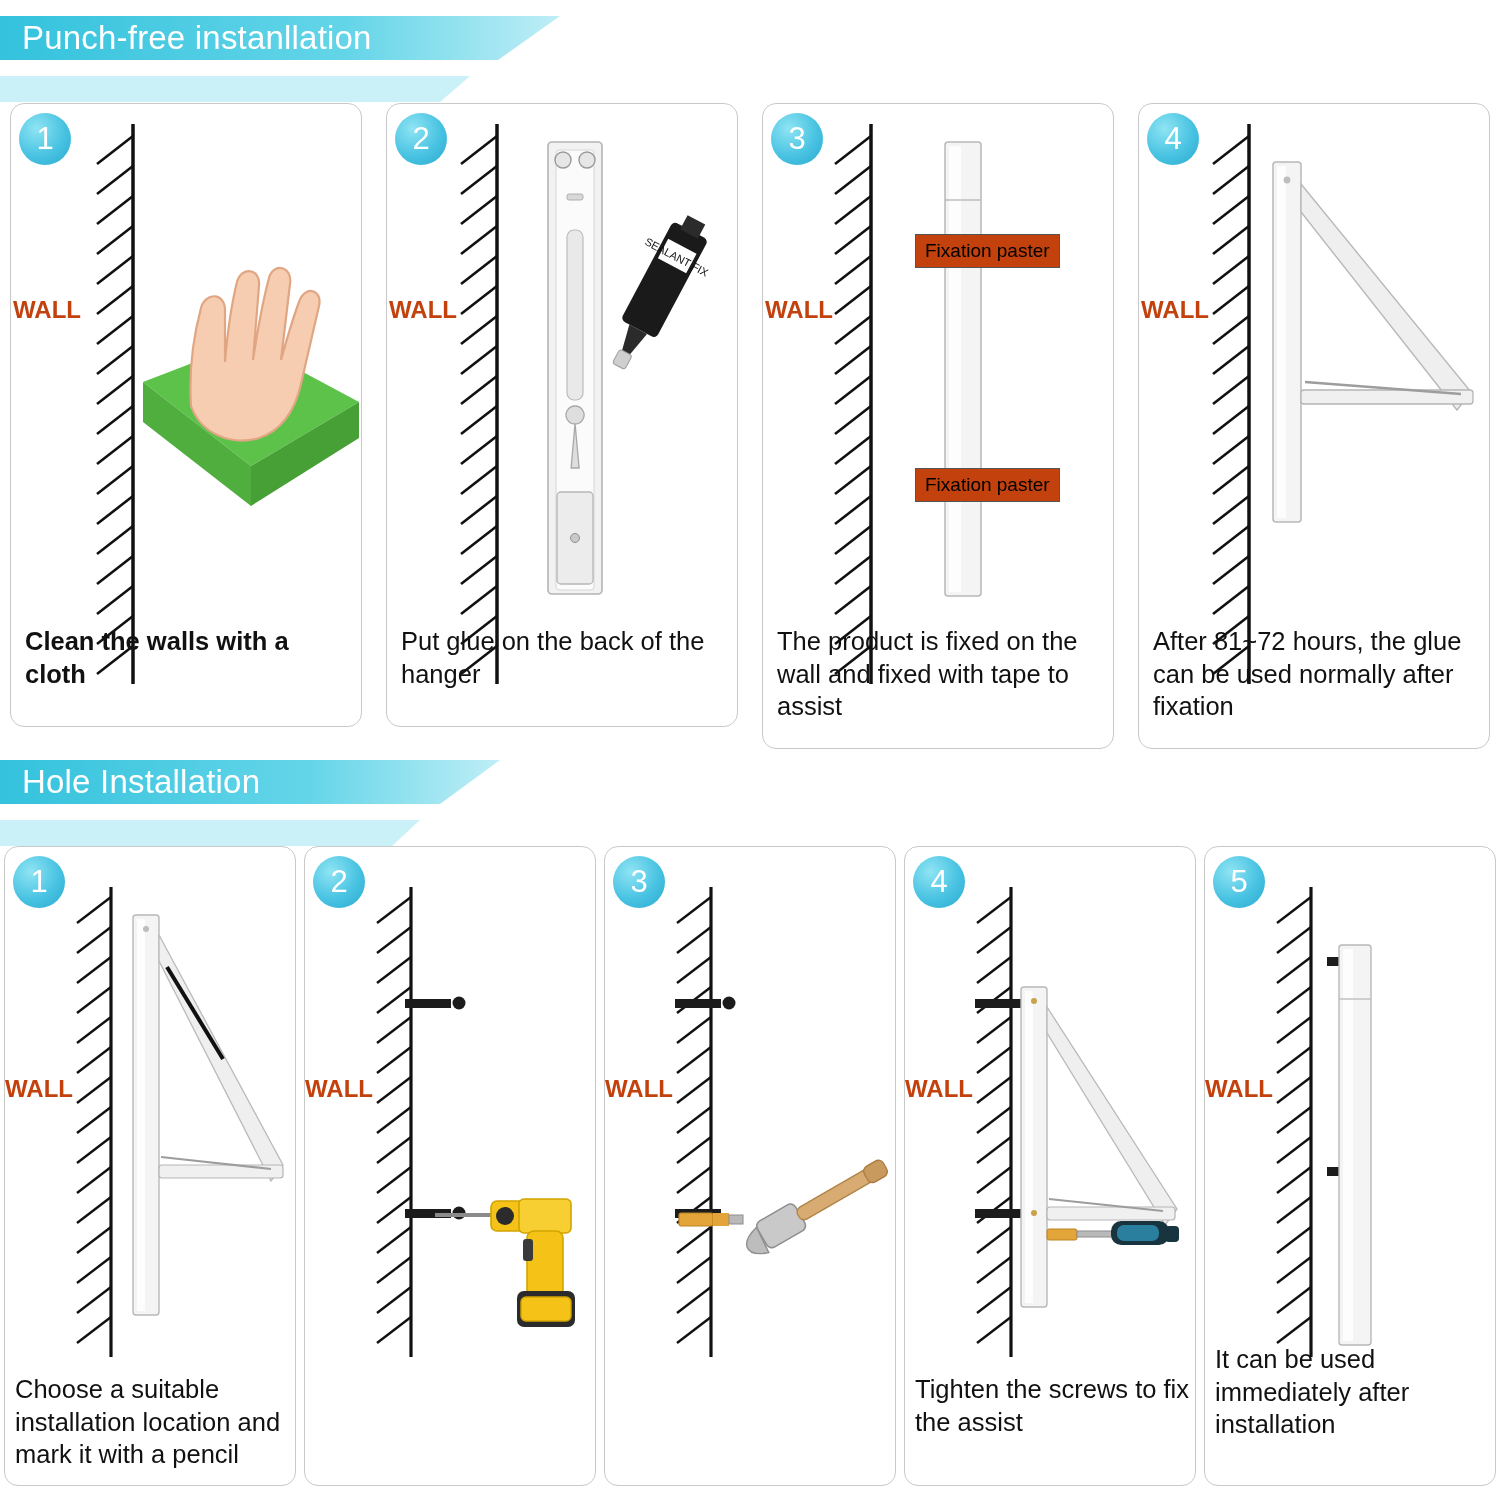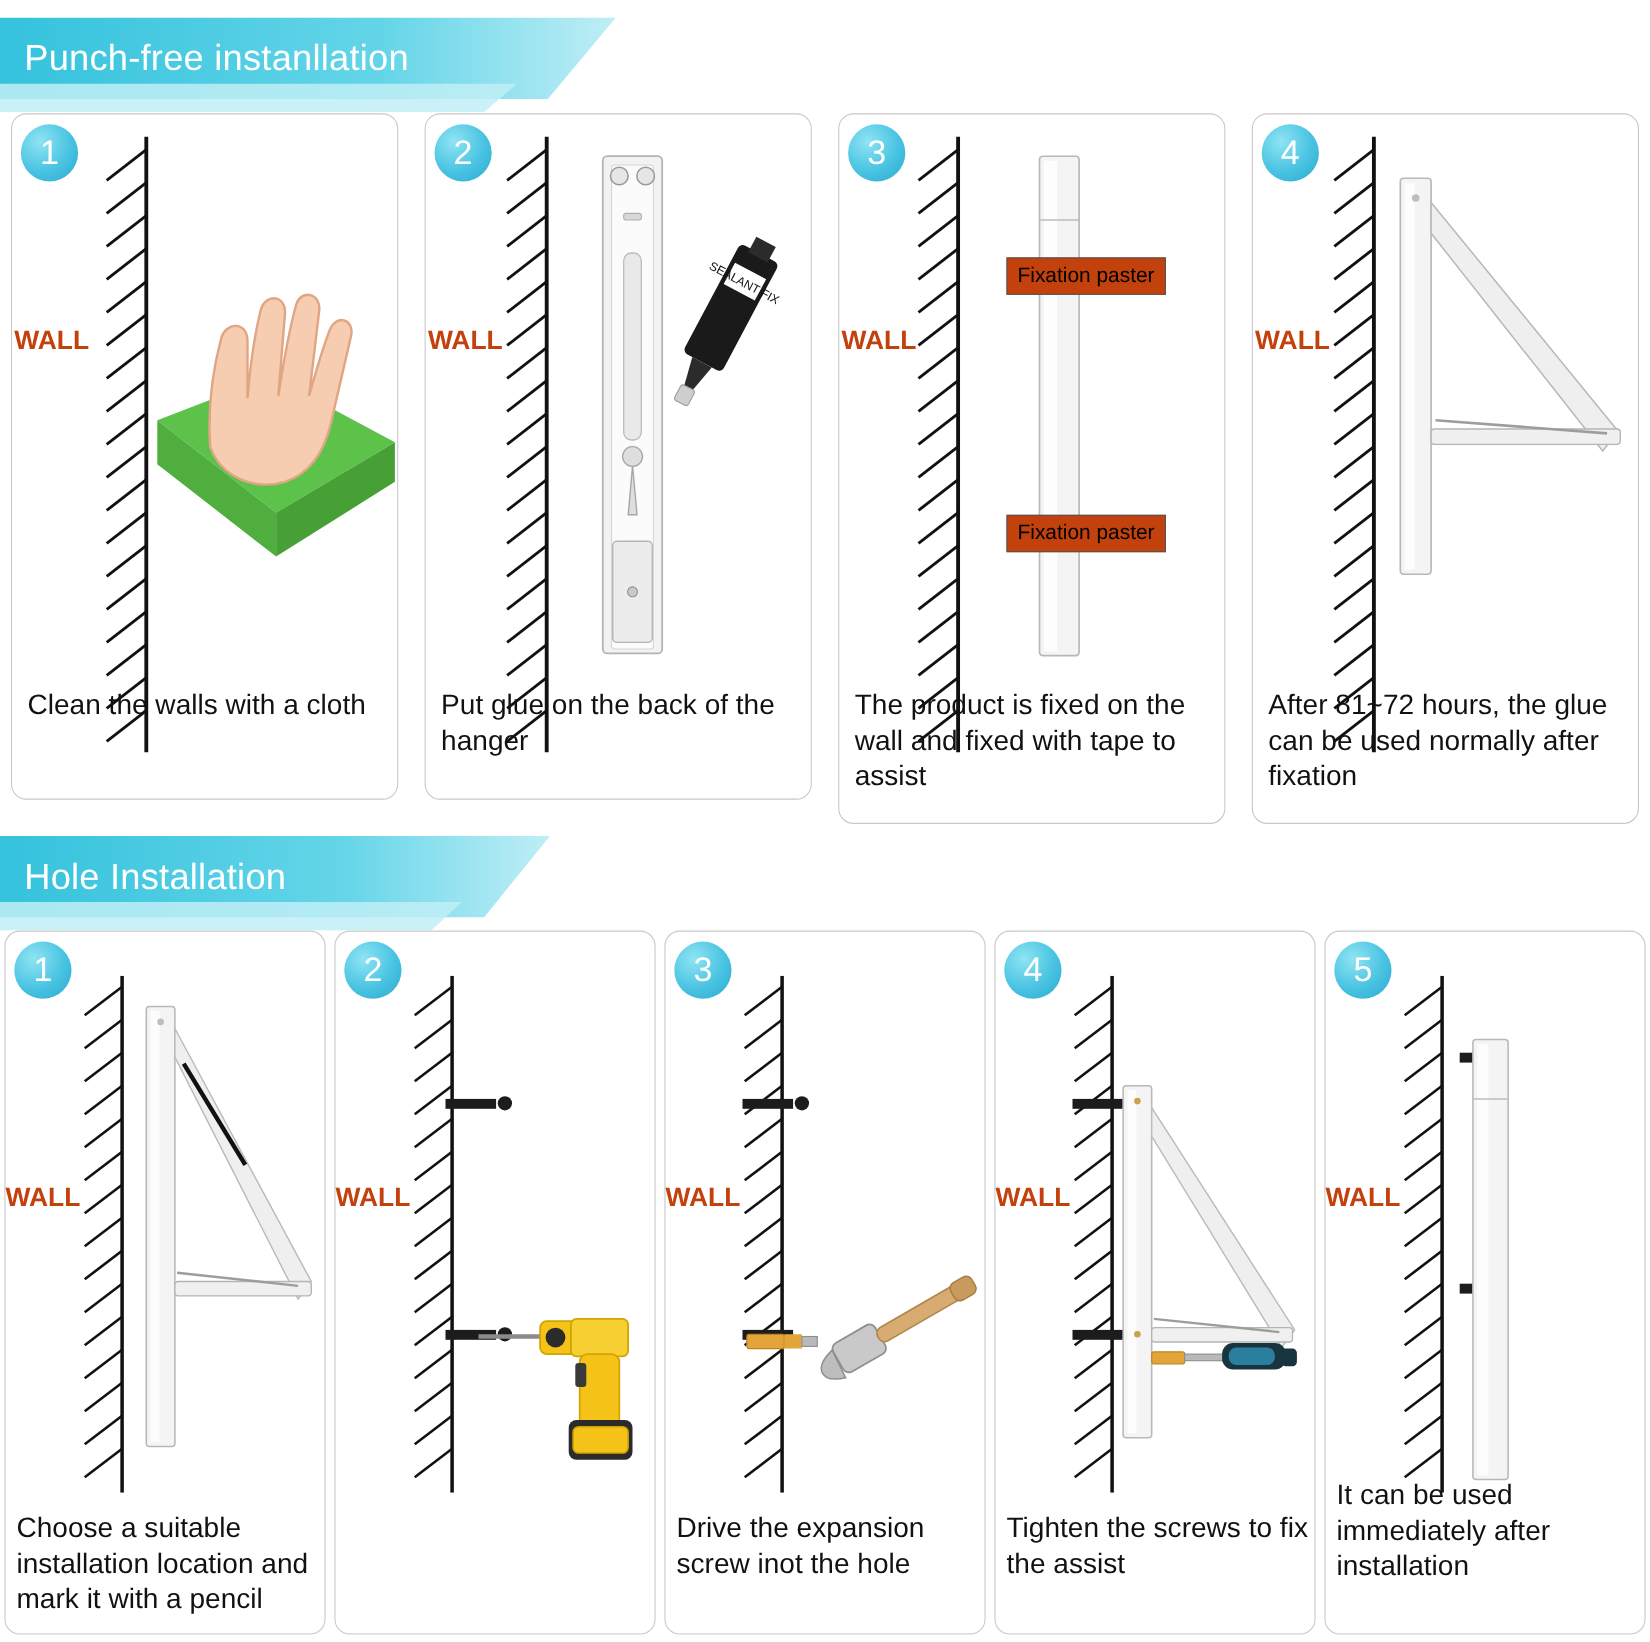--- a/index.html
+++ b/index.html
@@ -13,21 +13,21 @@
     width: 1500px;
     height: 1493px;
     background: #ffffff;
     overflow: hidden;
   }
 
   
   .banner {
     position: absolute;
     left: 0;
-    height: 74px;
+    height: 44px;
     display: flex;
     align-items: center;
     color: #ffffff;
     font-size: 33px;
     padding-left: 22px;
     letter-spacing: .2px;
   }
   .banner .bannerbg {
     position: absolute;
     left: 0; top: 0; height: 100%;
@@ -136,21 +136,21 @@
       <polygon points="12,148 116,108 228,168 120,232" fill="#5cc24a"></polygon>
       <polygon points="12,148 120,232 120,272 12,188" fill="#4fae3d"></polygon>
       <polygon points="120,232 228,168 228,204 120,272" fill="#46a036"></polygon>
       <path d="M60,172 C58,140 62,104 70,74 C74,58 94,58 94,76 L94,128
                C96,104 100,72 106,48 C110,32 130,34 128,52 L122,126
                C126,100 132,66 138,44 C142,28 162,32 159,50 L150,126
                C155,108 162,84 168,68 C174,50 192,56 188,72
                L170,150 C164,176 152,196 128,204 C100,212 70,200 60,172 Z" fill="#f6cdb0" stroke="#e0a684" stroke-width="2.2"></path>
     </svg>
 
-    <div class="caption" style="left:14px; top:521px; width:330px;">Clean the walls with a cloth</div>
+    <div class="caption" style="left:14px; top:521px; width:330px;font-weight:bold;">Clean the walls with a cloth</div>
   </div>
 
   <div class="card" style="left:386px; top:103px; width:352px; height:624px;">
     <svg class="hatchwrap" style="left:66px; top:20px;" width="62" height="560" viewBox="0 0 62 560">
       <line x1="44" y1="0" x2="44" y2="560" stroke="#111" stroke-width="3.5"></line>
       <g stroke="#111" stroke-width="2.6">
         <line x1="44" y1="12" x2="8" y2="40"></line>
           <line x1="44" y1="42" x2="8" y2="70"></line>
         <line x1="44" y1="72" x2="8" y2="100"></line>
           <line x1="44" y1="102" x2="8" y2="130"></line>
@@ -409,21 +409,20 @@
         <rect x="58" y="16" width="14" height="9" fill="#b9b9b9" stroke="#8d8d8d"></rect>
         <g transform="rotate(-30 120 20)">
           <rect x="86" y="6" width="44" height="30" rx="6" fill="#c9c9c9" stroke="#8f8f8f" stroke-width="1.6"></rect>
           <path d="M86,10 q-16,4 -18,12 q-2,10 16,16 l2,-28 z" fill="#bdbdbd" stroke="#8f8f8f" stroke-width="1.4"></path>
           <rect x="128" y="14" width="86" height="14" rx="6" fill="#d8ab72" stroke="#b08549" stroke-width="1.4"></rect>
           <rect x="206" y="12" width="22" height="18" rx="6" fill="#c99a5e" stroke="#a97c41" stroke-width="1.3"></rect>
         </g>
       </g>
     </svg>
 
-    <div class="caption" style="left:10px; top:526px; width:284px;">Drive the expansion screw inot the hole</div>
   </div>
 
   <div class="card" style="left:904px; top:846px; width:292px; height:640px;">
     <svg class="hatchwrap" style="left:62px; top:40px;" width="62" height="470" viewBox="0 0 62 470">
       <line x1="44" y1="0" x2="44" y2="470" stroke="#111" stroke-width="3.2"></line>
       <g stroke="#111" stroke-width="2.4">
         <line x1="44" y1="10" x2="10" y2="36"></line>
           <line x1="44" y1="40" x2="10" y2="66"></line>
         <line x1="44" y1="70" x2="10" y2="96"></line>
           <line x1="44" y1="100" x2="10" y2="126"></line>

